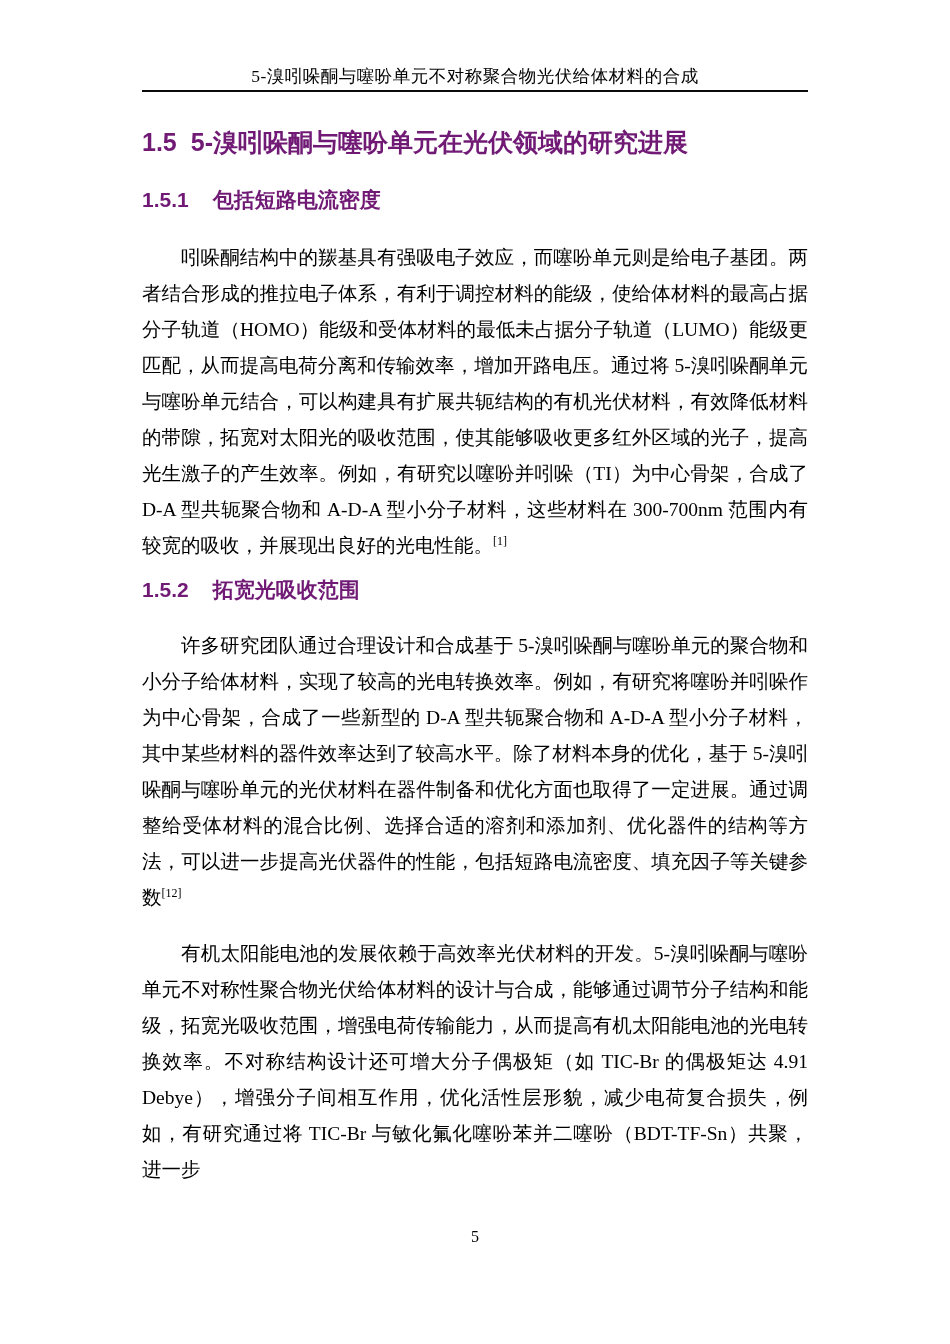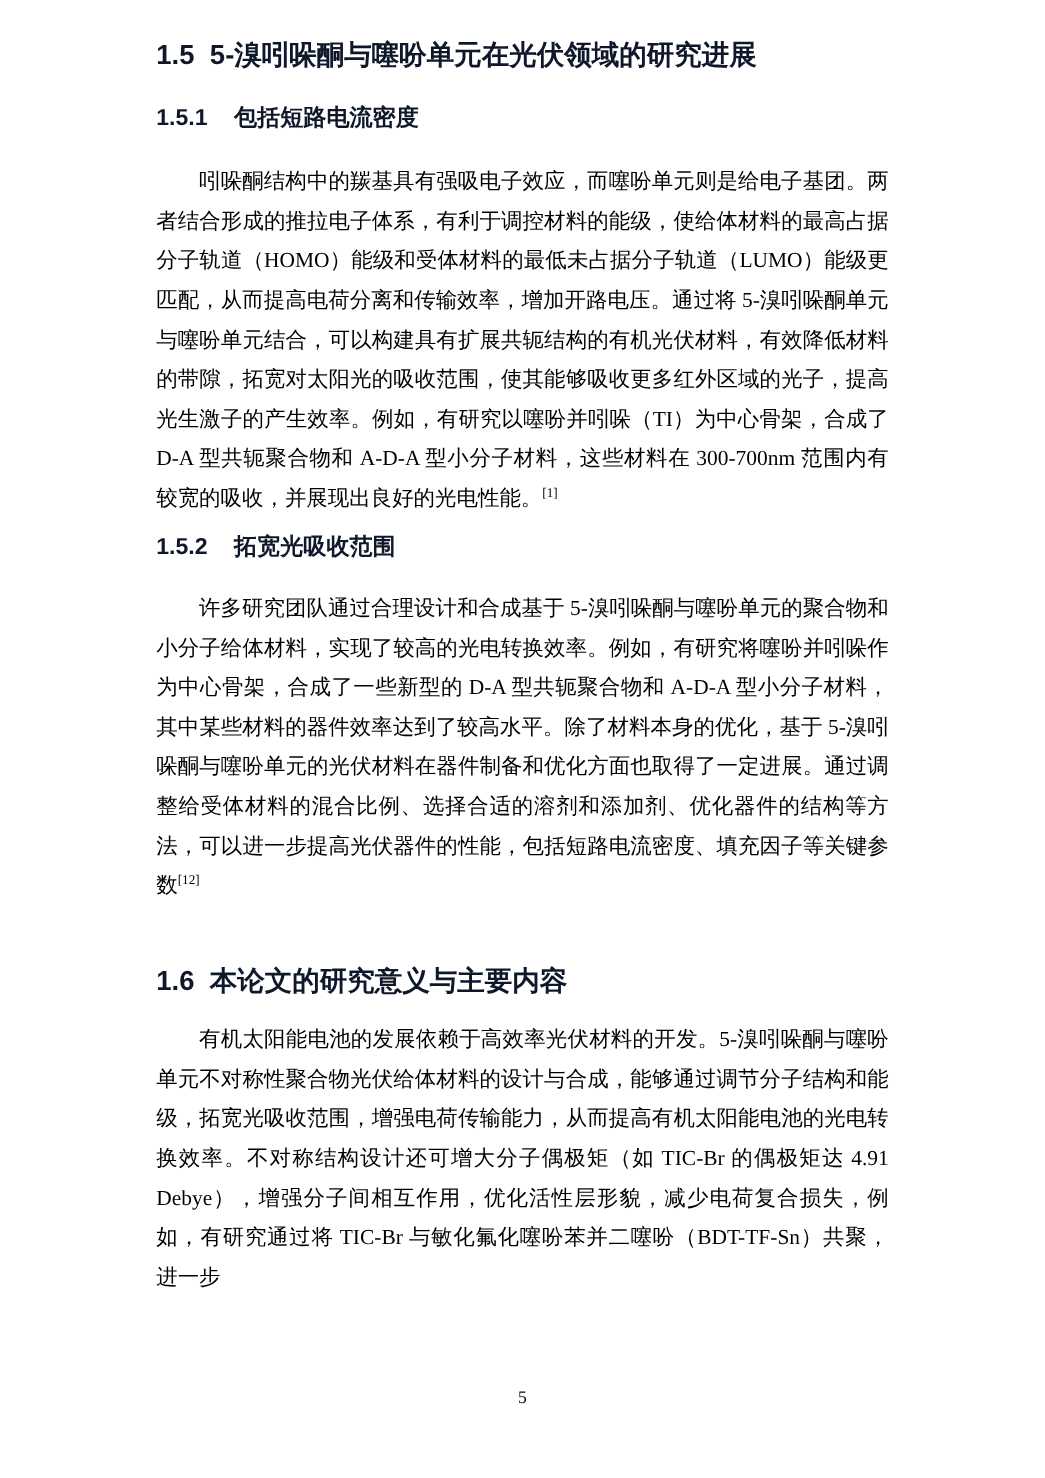--- a/index.html
+++ b/index.html
@@ -39,21 +39,21 @@
   }
   .header-rule {
     margin-top: 2px;
     border-bottom: 2.5px solid #0a0a0a;
     height: 0;
   }
   
   h1, h2 {
     font-family: "Liberation Sans", "DejaVu Sans", sans-serif;
     font-weight: 700;
-    color: #0f172a;
+    color: #701a75;
     margin: 0;
     padding: 0;
   }
   h1 {
     font-size: 25px;
     line-height: 32px;
   }
   h2 {
     font-size: 21px;
     line-height: 28px;
@@ -93,42 +93,43 @@
     text-align: center;
     font-size: 16px;
     line-height: 22px;
   }
 </style>
 </head>
 <body>
 
 <div class="page">
 
+  <div class="header">
+    <div class="header-title">5-溴吲哚酮与噻吩单元不对称聚合物光伏给体材料的合成</div>
+    <div class="header-rule"></div>
+  </div>
 
   <div class="content">
 
     <h1 id="h-1-5">
       <span class="hnum-wide">1.5</span><span>5-溴吲哚酮与噻吩单元在光伏领域的研究进展</span>
     </h1>
 
     <h2 id="h-1-5-1">
       <span class="hnum">1.5.1</span><span>包括短路电流密度</span>
     </h2>
 
     <p id="para-1" class="body-para"><span>吲哚酮结构中的羰基具有强吸电子效应，而噻吩单元则是给电子基团。两者结合形成的推拉电子体系，有利于调控材料的能级，使给体材料的最高占据分子轨道（HOMO）能级和受体材料的最低未占据分子轨道（LUMO）能级更匹配，从而提高电荷分离和传输效率，增加开路电压。通过将 5-溴吲哚酮单元与噻吩单元结合，可以构建具有扩展共轭结构的有机光伏材料，有效降低材料的带隙，拓宽对太阳光的吸收范围，使其能够吸收更多红外区域的光子，提高光生激子的产生效率。例如，有研究以噻吩并吲哚（TI）为中心骨架，合成了 D-A 型共轭聚合物和 A-D-A 型小分子材料，这些材料在 300-700nm 范围内有较宽的吸收，并展现出良好的光电性能。</span><sup class="cite">[1]</sup></p>
 
     <h2 id="h-1-5-2">
       <span class="hnum">1.5.2</span><span>拓宽光吸收范围</span>
     </h2>
 
     <p id="para-2" class="body-para"><span>许多研究团队通过合理设计和合成基于 5-溴吲哚酮与噻吩单元的聚合物和小分子给体材料，实现了较高的光电转换效率。例如，有研究将噻吩并吲哚作为中心骨架，合成了一些新型的 D-A 型共轭聚合物和 A-D-A 型小分子材料，其中某些材料的器件效率达到了较高水平。除了材料本身的优化，基于 5-溴吲哚酮与噻吩单元的光伏材料在器件制备和优化方面也取得了一定进展。通过调整给受体材料的混合比例、选择合适的溶剂和添加剂、优化器件的结构等方法，可以进一步提高光伏器件的性能，包括短路电流密度、填充因子等关键参数</span><sup class="cite">[12]</sup></p>
 
-    <h1 id="h-1-6">
-      <span class="hnum-wide">1.6</span><span>本论文的研究意义与主要内容</span>
-    </h1>
 
 
     <p id="para-3" class="body-para"><span>有机太阳能电池的发展依赖于高效率光伏材料的开发。5-溴吲哚酮与噻吩单元不对称性聚合物光伏给体材料的设计与合成，能够通过调节分子结构和能级，拓宽光吸收范围，增强电荷传输能力，从而提高有机太阳能电池的光电转换效率。不对称结构设计还可增大分子偶极矩（如 TIC-Br 的偶极矩达 4.91 Debye），增强分子间相互作用，优化活性层形貌，减少电荷复合损失，例如，有研究通过将 TIC-Br 与敏化氟化噻吩苯并二噻吩（BDT-TF-Sn）共聚，进一步</span></p>
 
   </div>
 
   <div class="footer">
     <span>5</span>
   </div>
 

